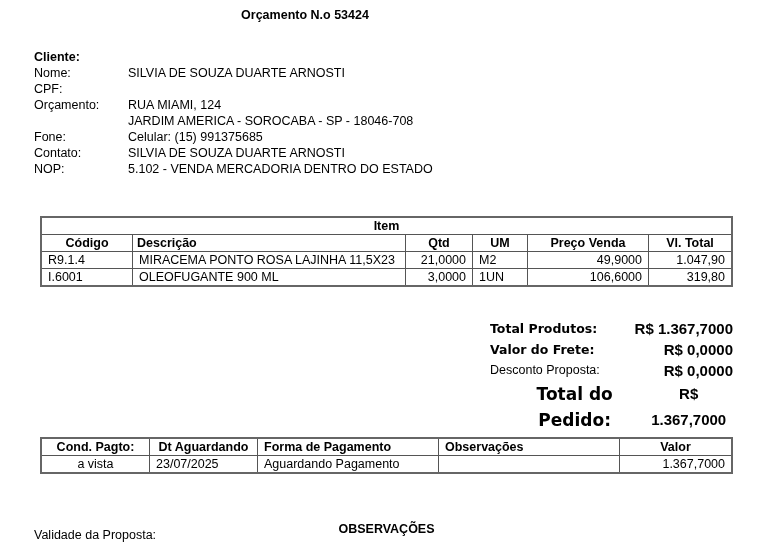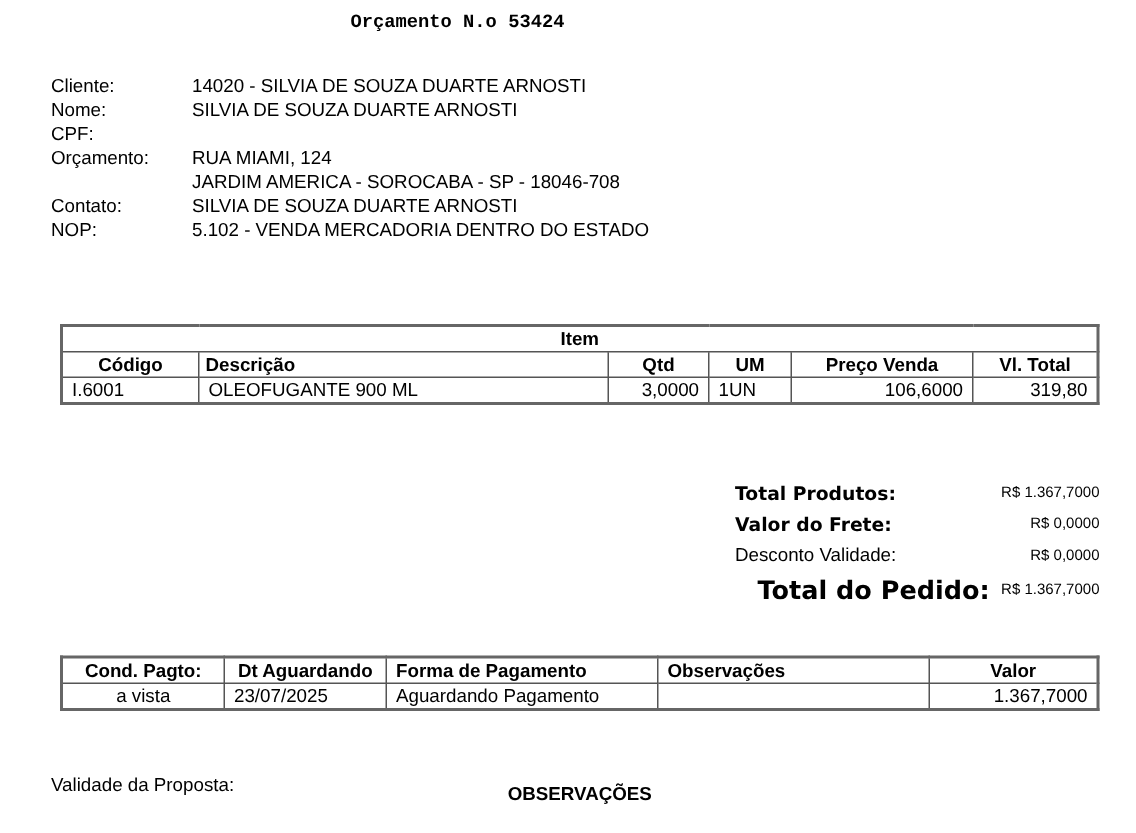--- a/index.html
+++ b/index.html
@@ -1,71 +1,74 @@
 <!DOCTYPE html>
 <html><head>
 <meta charset="utf-8">
 <style>
   html, body { margin:0; padding:0; background:#ffffff; }
   body { width:757px; height:555px; position:relative; overflow:hidden;
          font-family:"Liberation Sans", sans-serif; font-size:12px; color:#000; }
   .title { position:absolute; left:0; top:8px; width:610px; text-align:center;
-           font-weight:bold; font-size:12.5px;font-family:Liberation Mono, monospace; }
+           font-weight:bold; font-size:12.5px; }
   .info { position:absolute; left:34px; top:49px; }
   .info .row { display:flex; height:16px; line-height:16px; font-size:12.5px; }
   .info .lbl { width:94px; }
-  .info .row.bold { font-weight:normal; }
+  .info .row.bold { font-weight:bold;gap:32px; }
   table { border-collapse:collapse; position:absolute; font-size:12.5px; }
   table, td, th { border:1px solid #555; }
   .outer { border:2px solid #666; }
   .items { left:40px; top:216px; width:693px; }
   .items th { font-weight:bold; height:16px; padding:0 4px; }
   .items td { height:16px; padding:0 6px; line-height:16px; }
   .items th.item-hdr { text-align:right; padding-right:334px; }
   .r { text-align:right; }
   .l { text-align:left;margin-left:22px; }
   .c { text-align:center; }
   .totals { position:absolute; left:490px; top:318px; width:272px; }
   .totals .trow { display:flex; justify-content:space-between; width:243px; height:21px; line-height:21px;text-align:center; }
   .totals .tl.bold { font-weight:bold; font-family:"DejaVu Sans", sans-serif; font-size:12.5px; }
   .totals .tl.normal { font-size:12.5px; }
-  .totals .tv { font-weight:normal; font-size:10px; }
+  .totals .tv { font-weight:bold; font-size:15px; }
   .totals .trow.grand { height:26px; line-height:26px; }
   .totals .trow.grand .tl { font-size:17px; font-weight:bold; font-family:"DejaVu Sans", sans-serif;margin-left:15px; }
   .pay { left:40px; top:437px; width:693px; }
   .pay th { font-weight:bold; height:16px; padding:0 6px; }
   .pay td { height:16px; padding:0 6px; line-height:16px; }
-  .validade { position:absolute; left:34px; top:516px; font-size:12.5px; }
+  .validade { position:absolute; left:34px; top:528px; font-size:12.5px; }
   .obs { position:absolute; left:0; top:522px; width:773px; text-align:center; font-weight:bold; font-size:12.5px; }
 </style>
 </head>
 <body>
 
 <div class="title">Orçamento N.o 53424</div>
 
 <div class="info">
   <div class="row bold">
     <span class="lbl">Cliente:</span>
-    <span>14020 - SILVIA DE SOUZA DUARTE ARNOSTI</span>
   </div>
   <div class="row">
     <span class="lbl">Nome:</span>
     <span>SILVIA DE SOUZA DUARTE ARNOSTI</span>
   </div>
   <div class="row">
     <span class="lbl">CPF:</span>
     <span></span>
   </div>
   <div class="row">
     <span class="lbl">Orçamento:</span>
     <span>RUA MIAMI, 124</span>
   </div>
   <div class="row">
     <span class="lbl"></span>
     <span>JARDIM AMERICA - SOROCABA - SP - 18046-708</span>
+  </div>
+  <div class="row">
+    <span class="lbl">Fone:</span>
+    <span>Celular: (15) 991375685</span>
   </div>
   <div class="row">
     <span class="lbl">Contato:</span>
     <span>SILVIA DE SOUZA DUARTE ARNOSTI</span>
   </div>
   <div class="row">
     <span class="lbl">NOP:</span>
     <span>5.102 - VENDA MERCADORIA DENTRO DO ESTADO</span>
   </div>
 </div>
@@ -77,41 +80,49 @@
   </tr>
   <tr>
     <th style="width:82px" class="c">Código</th>
     <th style="width:264px" class="l">Descrição</th>
     <th style="width:58px" class="c">Qtd</th>
     <th style="width:46px" class="c">UM</th>
     <th style="width:112px" class="c">Preço Venda</th>
     <th class="c">Vl. Total</th>
   </tr>
   <tr>
+    <td class="l">R9.1.4</td>
+    <td class="l">MIRACEMA PONTO ROSA LAJINHA 11,5X23</td>
+    <td class="r">21,0000</td>
+    <td class="l">M2</td>
+    <td class="r">49,9000</td>
+    <td class="r">1.047,90</td>
+  </tr>
+  <tr>
     <td class="l">I.6001</td>
     <td class="l">OLEOFUGANTE 900 ML</td>
     <td class="r">3,0000</td>
     <td class="l">1UN</td>
     <td class="r">106,6000</td>
     <td class="r">319,80</td>
   </tr>
 </tbody>
   </table>
 
 <div class="totals">
   <div class="trow">
     <span class="tl bold">Total Produtos:</span>
     <span class="tv">R$ 1.367,7000</span>
   </div>
   <div class="trow">
     <span class="tl bold">Valor do Frete:</span>
     <span class="tv">R$ 0,0000</span>
   </div>
   <div class="trow">
-    <span class="tl normal">Desconto Validade:</span>
+    <span class="tl normal">Desconto Proposta:</span>
     <span class="tv">R$ 0,0000</span>
   </div>
   <div class="trow grand">
     <span class="tl">Total do Pedido:</span>
     <span class="tv">R$ 1.367,7000</span>
   </div>
 </div>
 
 <table class="pay outer">
   <tbody>

